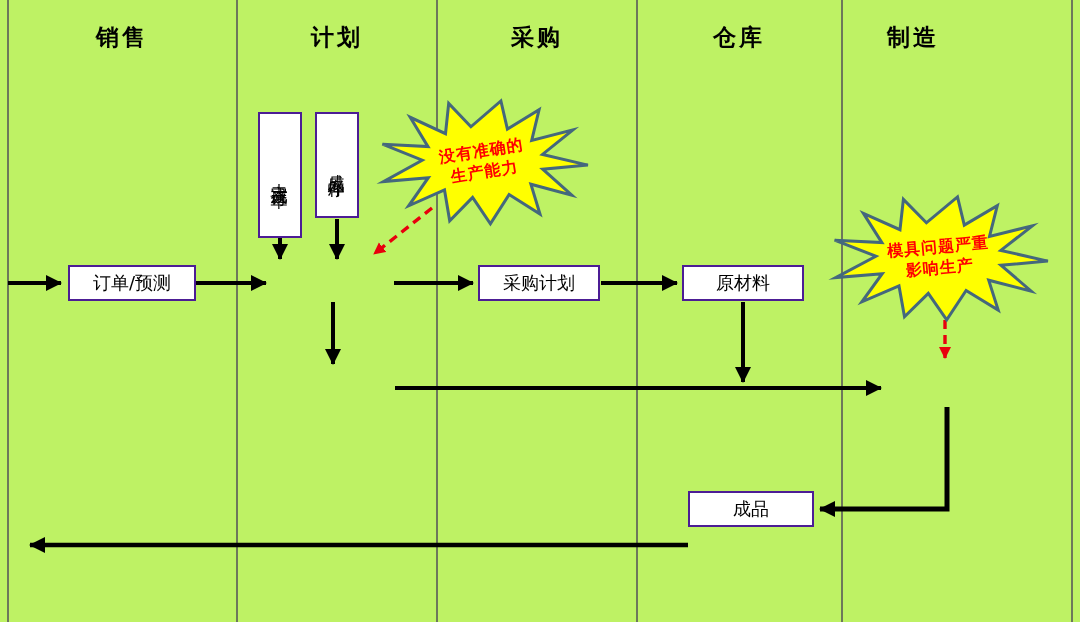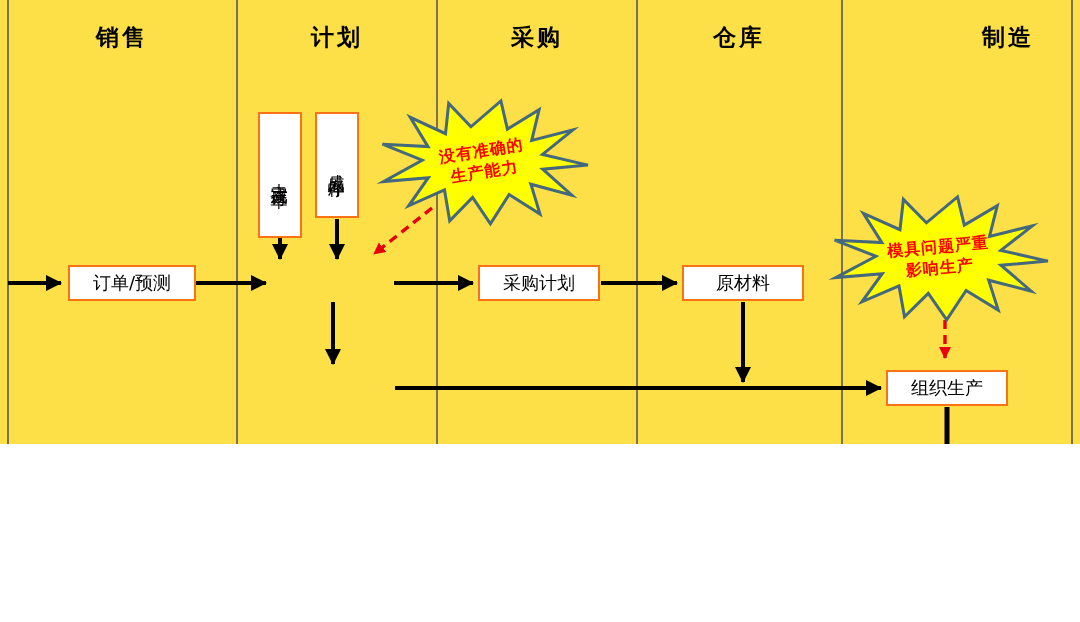--- a/index.html
+++ b/index.html
@@ -1,21 +1,21 @@
 <!DOCTYPE html>
 <html style="--starburst-fill: #ffff00; --starburst-stroke: #44687d; --callout-text: #ff0000; --arrow: #000000; --dashed-arrow: #e8000d; --lane-line: #595959;"><head>
 <meta charset="utf-8">
 <style>
   *{margin:0;padding:0;box-sizing:border-box}
   html,body{background:#ffffff}
   body{font-family:"DejaVu Sans","Liberation Sans",sans-serif;color:#000}
-  #canvas{position:relative;width:1080px;height:444px;background:#fde047;overflow:hidden}
+  #canvas{position:relative;width:1080px;height:622px;background:#bef264;overflow:hidden}
   #overlay{position:absolute;left:0;top:0}
   .lane-header{position:absolute;transform:translateX(-50%);font-size:23px;font-weight:bold;letter-spacing:3px;white-space:nowrap}
-  .node{position:absolute;border:2px solid #f97316;background:#fff;display:flex;align-items:center;justify-content:center;font-size:18px;white-space:nowrap}
+  .node{position:absolute;border:2px solid #4c1d95;background:#fff;display:flex;align-items:center;justify-content:center;font-size:18px;white-space:nowrap}
   .vbox{writing-mode:vertical-rl;text-orientation:upright;letter-spacing:2px;font-size:17px;white-space:normal}
   .starburst{position:absolute}
   .starburst svg{position:absolute;left:0;top:0;overflow:visible}
   .callout-text{position:absolute;left:0;top:0;right:0;bottom:0;display:flex;flex-direction:column;align-items:center;justify-content:center;font-weight:bold;font-size:16px;color:var(--callout-text);text-align:center;line-height:1.3;letter-spacing:1px}
 </style>
 </head>
 <body>
 
 <div id="canvas">
 
@@ -55,28 +55,27 @@
     <g style="stroke:var(--dashed-arrow)" fill="none" stroke-width="3.4" stroke-dasharray="9 6">
       <line x1="432" y1="208" x2="374" y2="254" marker-end="url(#mk-red)"></line>
       <line x1="945" y1="290" x2="945" y2="358" marker-end="url(#mk-red)"></line>
     </g>
   </svg>
 
   <div class="lane-header" style="left:122px;top:22px">销售</div>
   <div class="lane-header" style="left:337px;top:22px">计划</div>
   <div class="lane-header" style="left:537px;top:22px">采购</div>
   <div class="lane-header" style="left:739px;top:22px">仓库</div>
-  <div class="lane-header" style="left:1008px;top:22px">制造</div>
+  <div class="lane-header" style="left:913px;top:22px">制造</div>
 
   <div class="node" style="left:68px;top:265px;width:128px;height:36px">订单/预测</div>
   <div class="node vbox" style="left:258px;top:112px;width:44px;height:126px">未完成订单</div>
   <div class="node vbox" style="left:315px;top:112px;width:44px;height:106px">成品库存</div>
   <div class="node" style="left:682px;top:265px;width:122px;height:36px">原材料</div>
   <div class="node" style="left:478px;top:265px;width:122px;height:36px">采购计划</div>
-  <div class="node" style="left:886px;top:370px;width:122px;height:36px">组织生产</div>
   <div class="node" style="left:688px;top:491px;width:126px;height:36px">成品</div>
 
   <div class="starburst" style="left:374px;top:96px;width:218px;height:132px">
     <svg width="218" height="132" viewBox="0 0 218 132">
       <polygon class="star" style="fill:var(--starburst-fill);stroke:var(--starburst-stroke)" stroke-width="3" stroke-miterlimit="6" points="213.9,69.1 168.7,73.2 197.8,99.1 156.9,88.2 166.0,118.1 135.1,98.5 116.4,127.8 98.6,101.4 75.7,124.8 70.5,93.9 34.7,109.8 54.3,81.7 9.4,85.6 48.2,64.2 8.4,48.2 54.0,50.6 36.2,21.3 71.5,37.7 74.7,7.4 96.9,30.8 126.9,4.9 133.4,33.1 165.1,13.6 157.7,44.4 198.9,33.9 168.5,58.4"></polygon>
     </svg>
     <div class="callout-text" style="transform:rotate(-9deg)">
       <span>没有准确的</span>
       <span>生产能力</span>
     </div>

